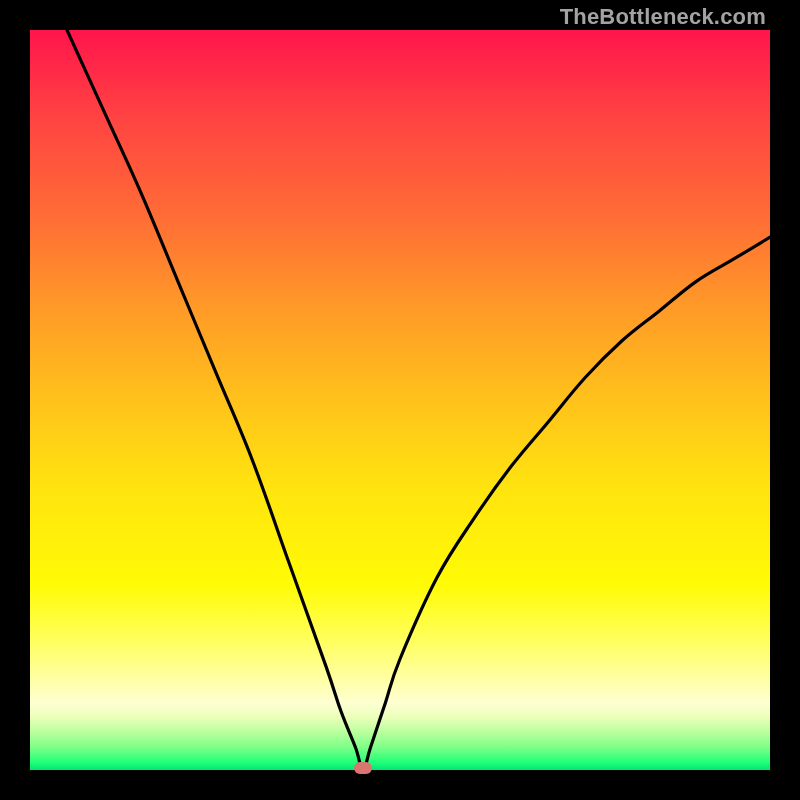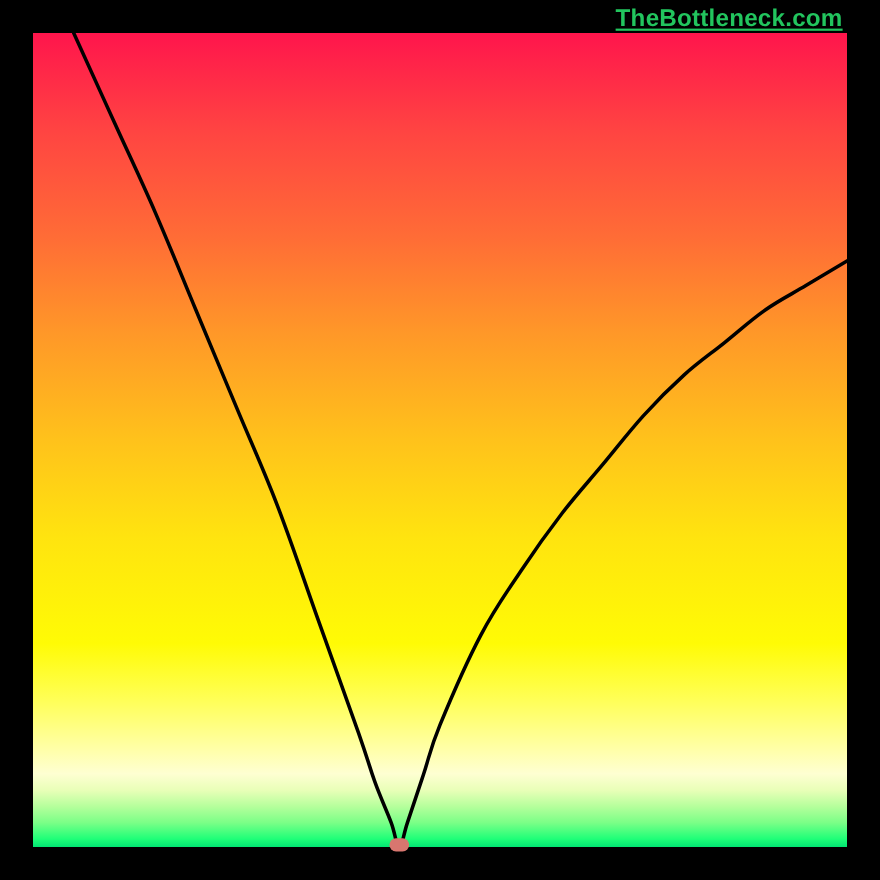--- a/index.html
+++ b/index.html
@@ -34,24 +34,23 @@
       #02e573 100%
     );
   }
   .watermark {
     position: absolute;
     top: 4px;
     right: 34px;
     font-family: Arial, Helvetica, sans-serif;
     font-size: 22px;
     font-weight: 600;
-    color: #22c55e;
+    color: #a3a3a3;
     letter-spacing: 0.2px;
     user-select: none;
-    text-decoration: underline;
   }
   svg.curve {
     position: absolute;
     left: 0;
     top: 0;
     width: 740px;
     height: 740px;
     pointer-events: none;
   }
   .marker {

